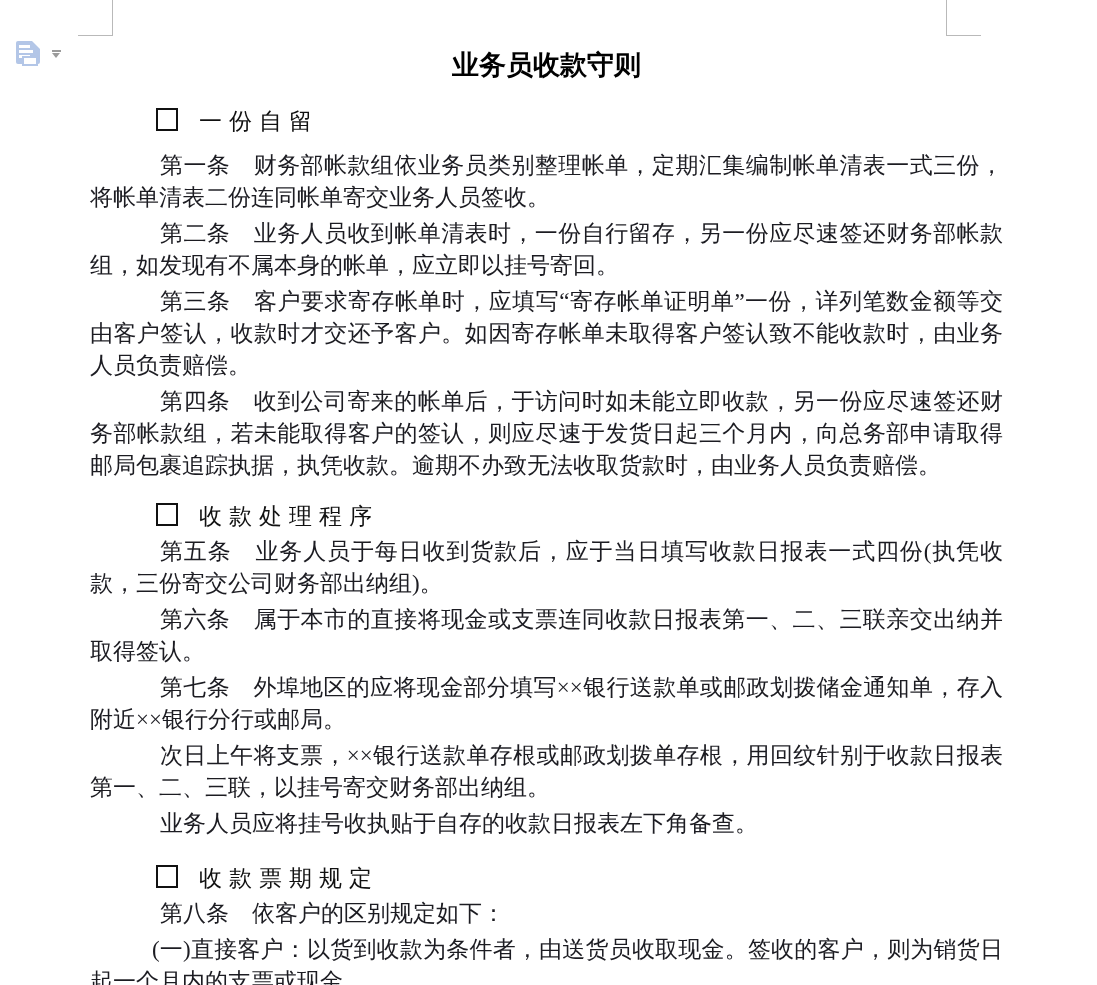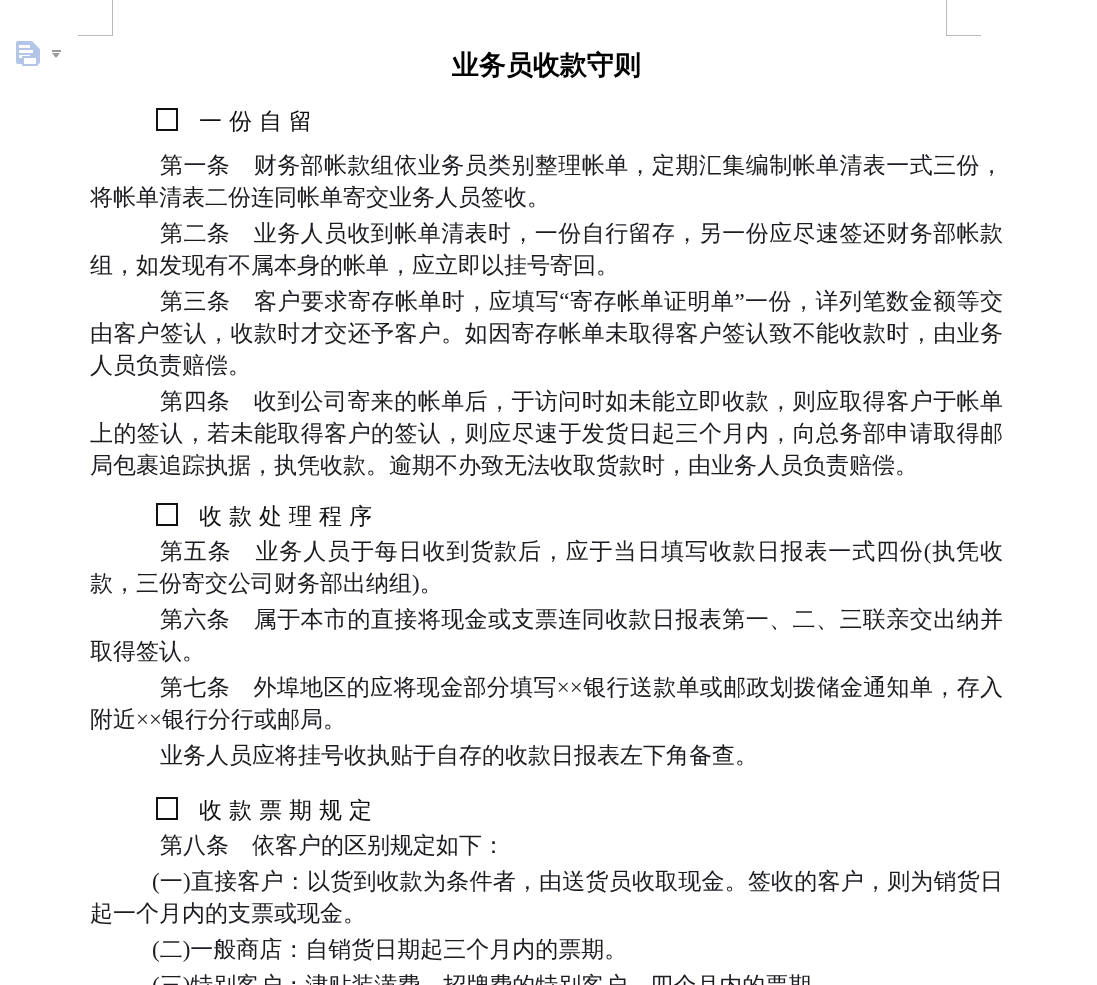--- a/index.html
+++ b/index.html
@@ -174,27 +174,28 @@
   </div>
 
   <div class="doc">
     <h1 class="doc-title">业务员收款守则</h1>
     <div id="sections-root">
         <section class="sec-1">
           <div class="section-heading"><span class="sq"></span><span>一份自留</span></div>
           <p class="para">第一条　财务部帐款组依业务员类别整理帐单，定期汇集编制帐单清表一式三份，将帐单清表二份连同帐单寄交业务人员签收。</p>
           <p class="para">第二条　业务人员收到帐单清表时，一份自行留存，另一份应尽速签还财务部帐款组，如发现有不属本身的帐单，应立即以挂号寄回。</p>
           <p class="para">第三条　客户要求寄存帐单时，应填写“寄存帐单证明单”一份，详列笔数金额等交由客户签认，收款时才交还予客户。如因寄存帐单未取得客户签认致不能收款时，由业务人员负责赔偿。</p>
-          <p class="para">第四条　收到公司寄来的帐单后，于访问时如未能立即收款，则应取得客户于帐单上的签认，若未能取得客户的签认，则应尽速于发货日起三个月内，向总务部申请取得邮局包裹追踪执据，执凭收款。逾期不办致无法收取货款时，由业务人员负责赔偿。</p>
+          <p class="para">第四条　收到公司寄来的帐单后，于访问时如未能立即收款，另一份应尽速签还财务部帐款组，若未能取得客户的签认，则应尽速于发货日起三个月内，向总务部申请取得邮局包裹追踪执据，执凭收款。逾期不办致无法收取货款时，由业务人员负责赔偿。</p>
         </section>
         <section class="sec-2">
           <div class="section-heading"><span class="sq"></span><span>收款处理程序</span></div>
           <p class="para">第五条　业务人员于每日收到货款后，应于当日填写收款日报表一式四份(执凭收款，三份寄交公司财务部出纳组)。</p>
           <p class="para">第六条　属于本市的直接将现金或支票连同收款日报表第一、二、三联亲交出纳并取得签认。</p>
           <p class="para">第七条　外埠地区的应将现金部分填写××银行送款单或邮政划拨储金通知单，存入附近××银行分行或邮局。</p>
+          <p class="para">次日上午将支票，××银行送款单存根或邮政划拨单存根，用回纹针别于收款日报表第一、二、三联，以挂号寄交财务部出纳组。</p>
           <p class="para">业务人员应将挂号收执贴于自存的收款日报表左下角备查。</p>
         </section>
         <section class="sec-3">
           <div class="section-heading"><span class="sq"></span><span>收款票期规定</span></div>
           <p class="para">第八条　依客户的区别规定如下：</p>
           <p class="para item">(一)直接客户：以货到收款为条件者，由送货员收取现金。签收的客户，则为销货日起一个月内的支票或现金。</p>
           <p class="para item">(二)一般商店：自销货日期起三个月内的票期。</p>
           <p class="para item">(三)特别客户：津贴装潢费、招牌费的特别客户，四个月内的票期。</p>
         </section>
       </div>

